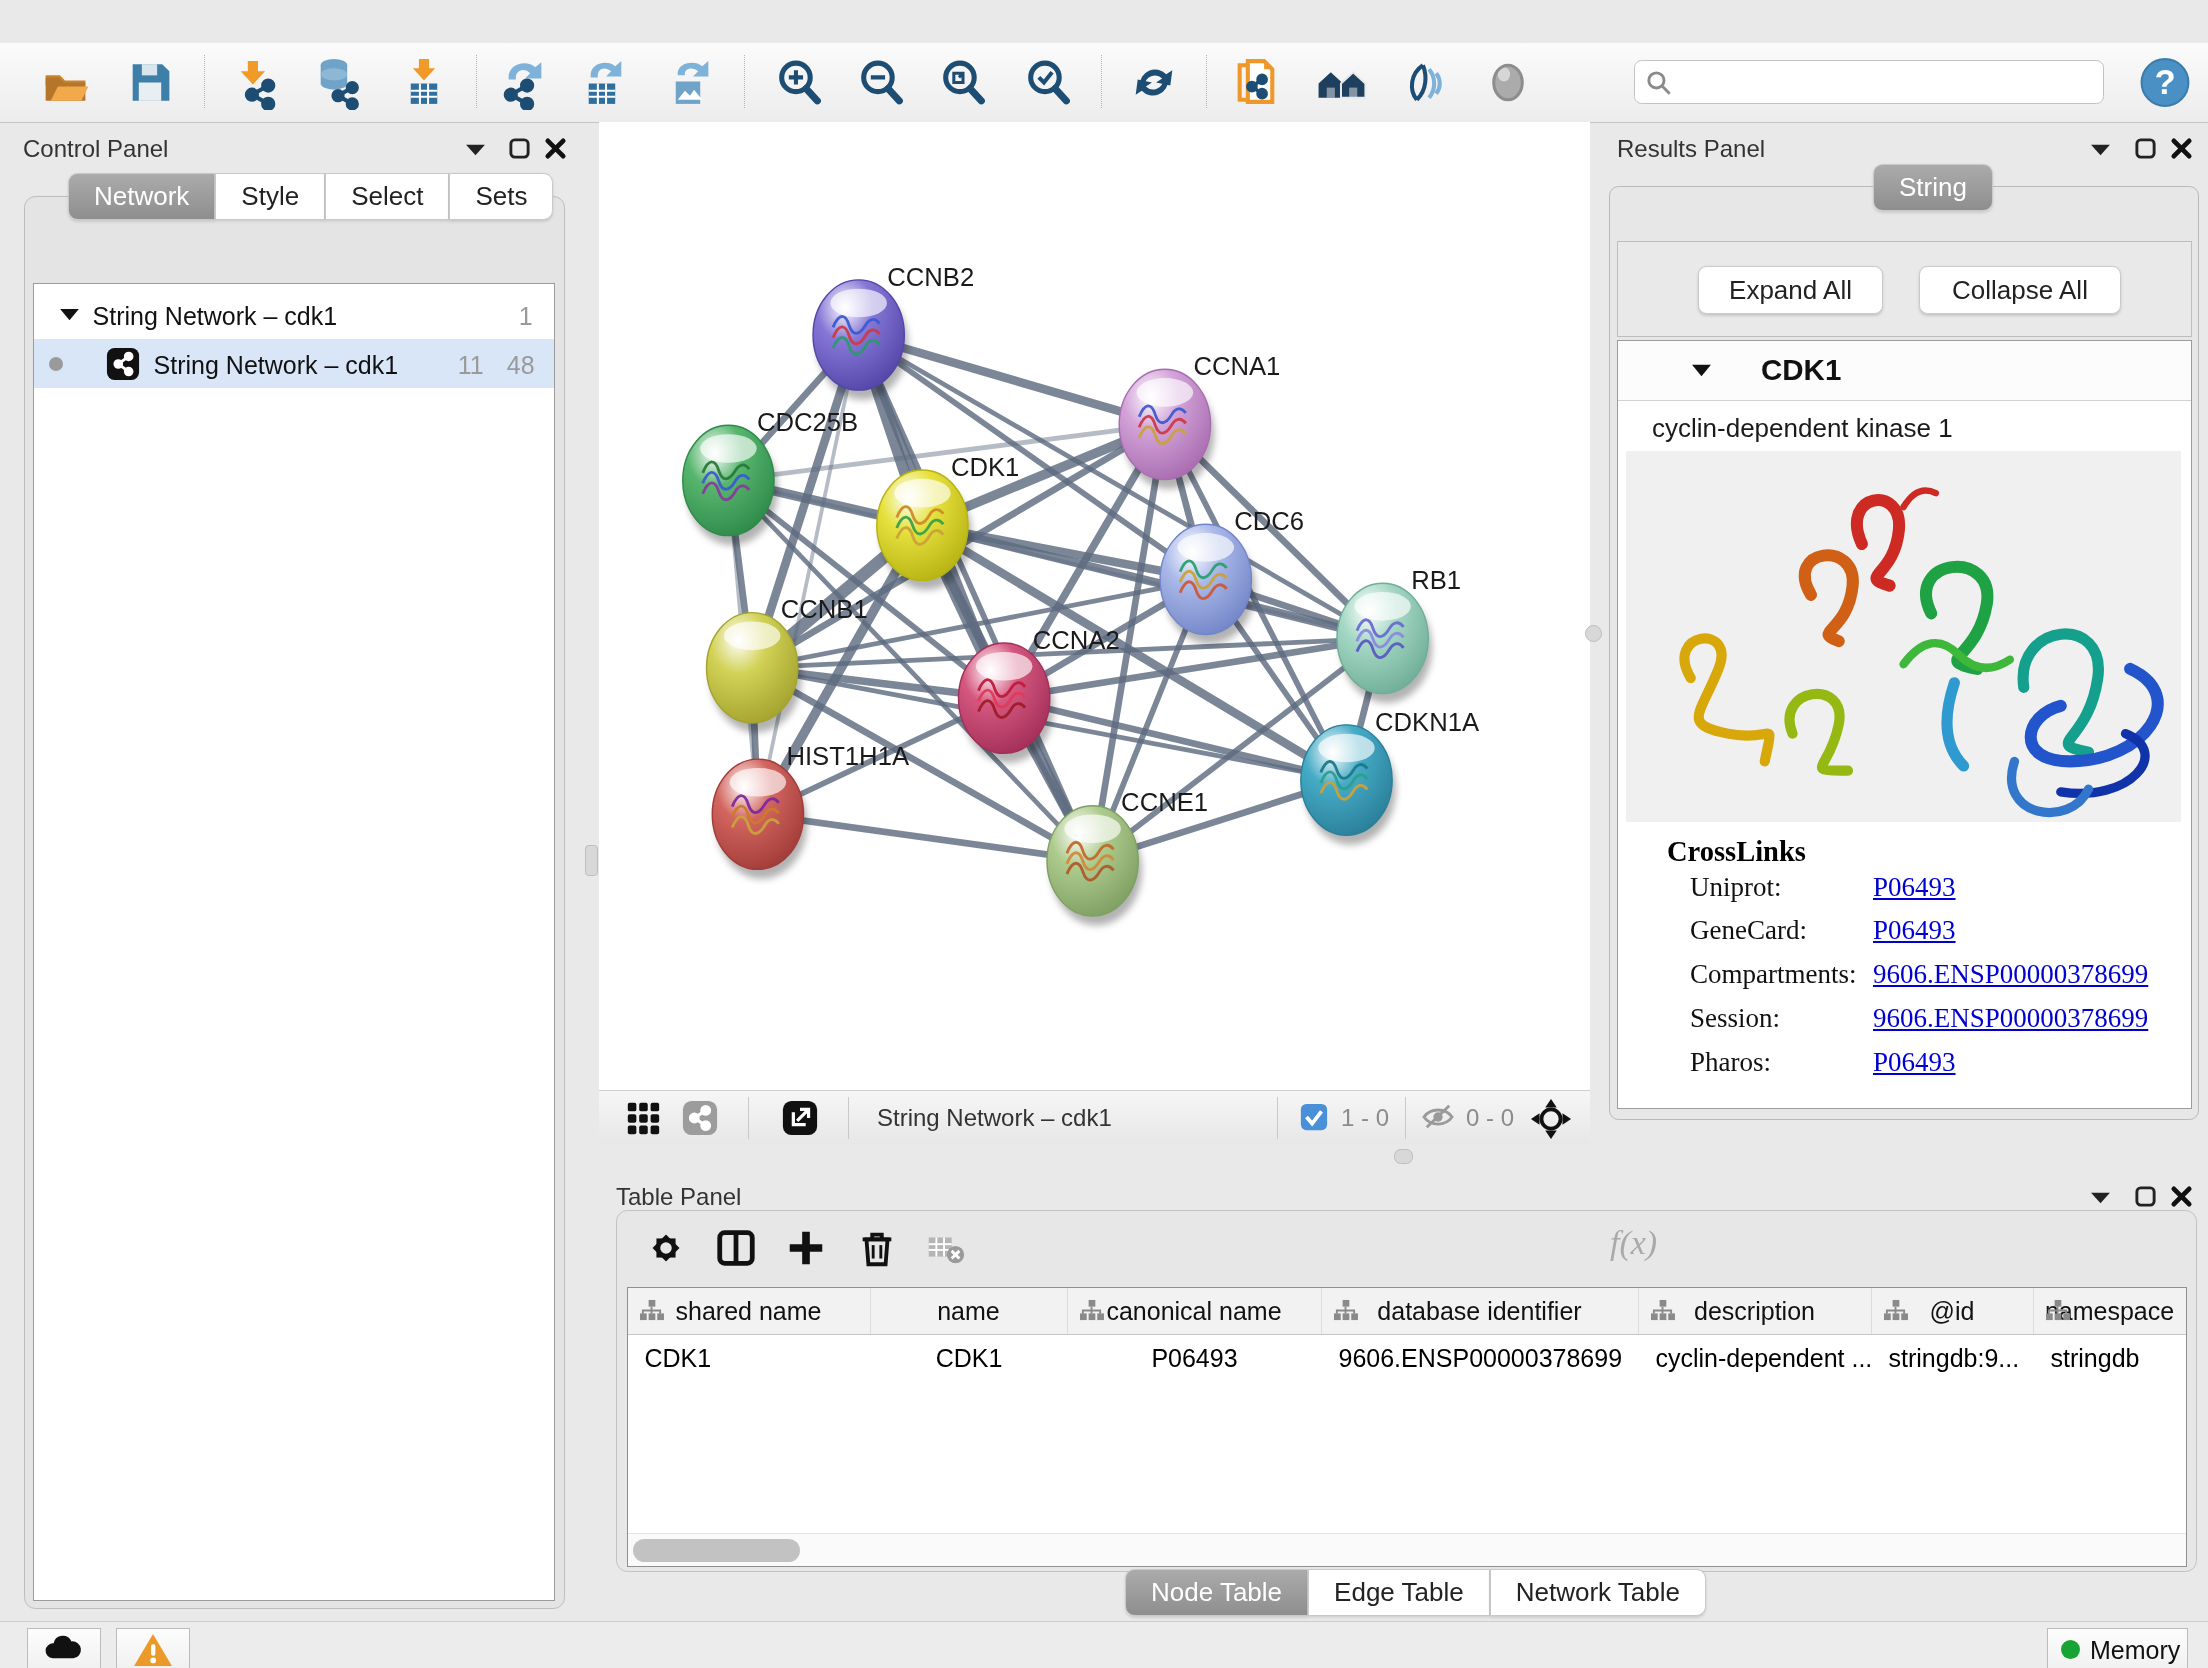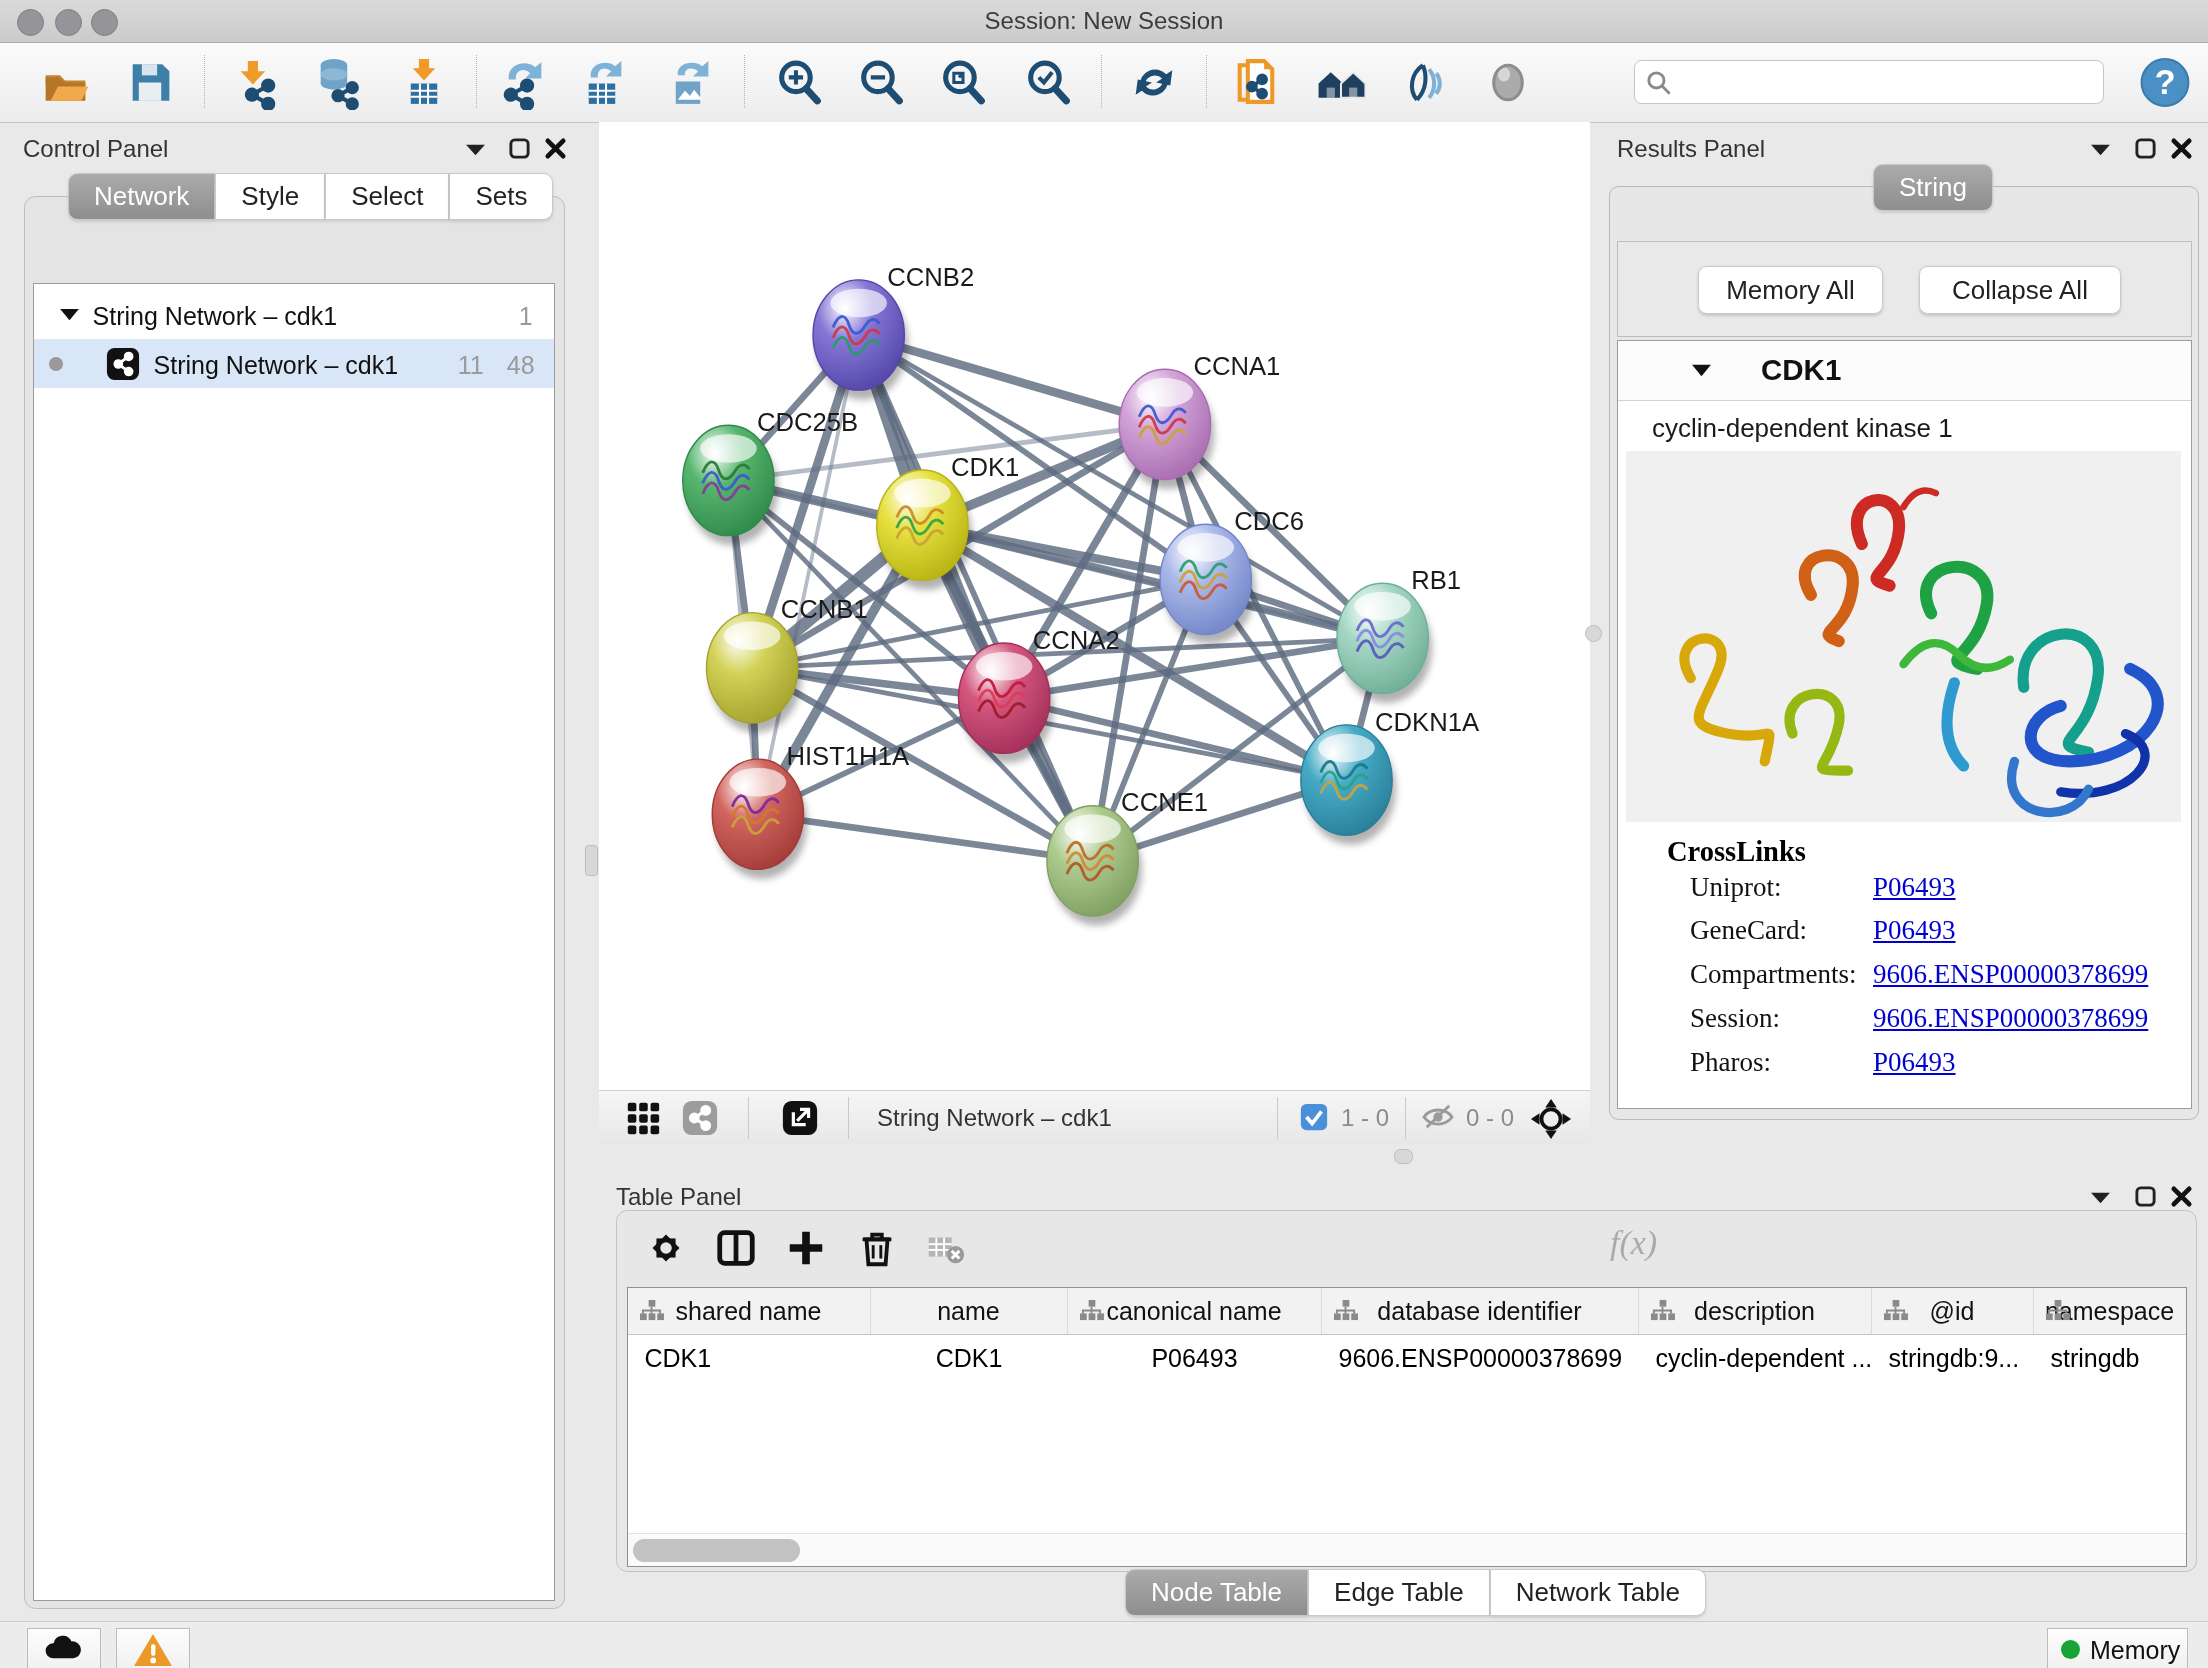--- a/index.html
+++ b/index.html
@@ -108,26 +108,20 @@
   #mem-label{position:absolute;left:42px;top:7.6px;font-size:25px;color:#111;}
   #mem-dot{position:absolute;left:13.3px;top:11.4px;width:19px;height:19px;border-radius:50%;background:#17a435;}
 
   .handle{position:absolute;background:#d8d8d8;border:1px solid #bdbdbd;}
 </style>
 </head>
 <body>
 
 <div id="stage">
 
-  <div id="titlebar" class="abs">
-    <div class="tl" style="left:17px"></div>
-    <div class="tl" style="left:55px"></div>
-    <div class="tl" style="left:91px"></div>
-    <div id="win-title">Session: New Session</div>
-  </div>
 
   <div id="toolbar" class="abs">
     <div class="tbi" style="left:65px">
       <svg width="55" height="55" viewBox="0 0 54 54">
           <path d="M8 20 h14 l5 5 h20 v5 H8z" fill="#c8832f"></path>
           <path d="M8 45 V22 h13 l5 5 h21 v18z" fill="#b5762a"></path>
           <path d="M13 45 l7-14 h30 l-7 14z" fill="#f2a94c"></path>
         </svg>
     </div>
     <div class="tbi" style="left:150px">
@@ -649,21 +643,21 @@
       </svg>
   </div>
   <div class="hdr-ico" style="left:2170px;top:137px">
     <svg width="23" height="23" viewBox="0 0 24 24">
         <path d="M4 4 L20 20 M20 4 L4 20" stroke="#111" stroke-width="5" stroke-linecap="round"></path>
       </svg>
   </div>
   <div id="rp-outer" class="abs"></div>
   <div id="rp-tab" class="tab sel">String</div>
   <div id="rp-btnbox" class="abs">
-    <div class="rp-btn" style="left:80px;width:183px">Memory All</div>
+    <div class="rp-btn" style="left:80px;width:183px">Expand All</div>
     <div class="rp-btn" style="left:301px;width:200px">Collapse All</div>
   </div>
   <div id="rp-resbox" class="abs">
     <div id="rp-entry-hdr">
       <span style="position:absolute;left:72px;top:21px">
         <svg width="23" height="17" viewBox="0 0 24 18">
             <polygon points="2,3 22,3 12,15" fill="#111"></polygon>
           </svg>
       </span>
       <span id="rp-entry-name">CDK1</span>

